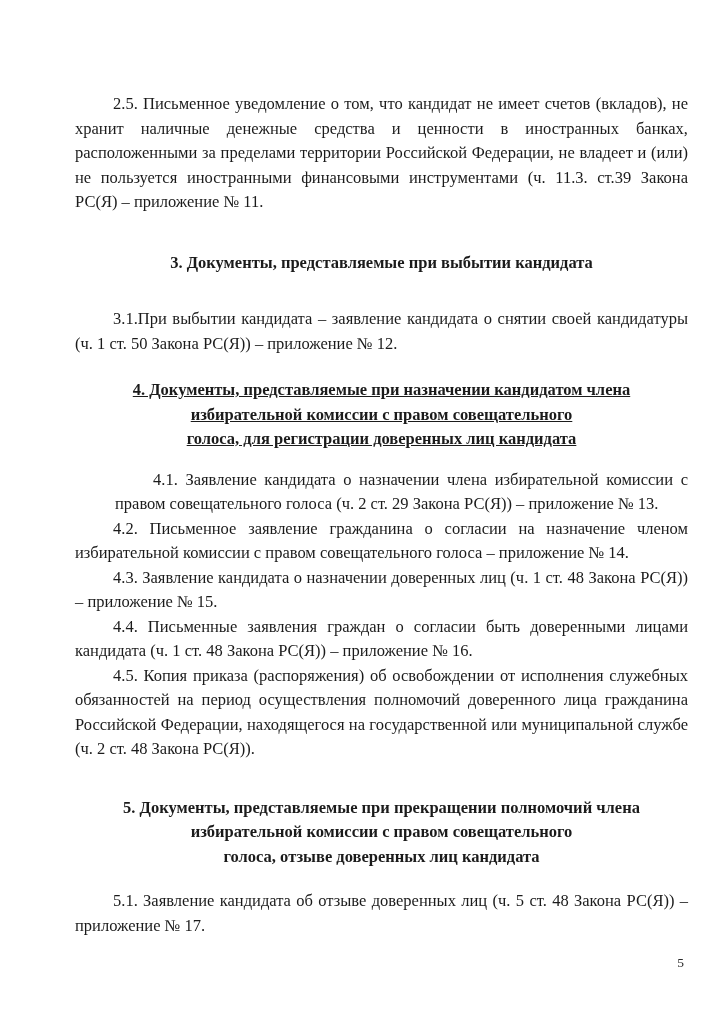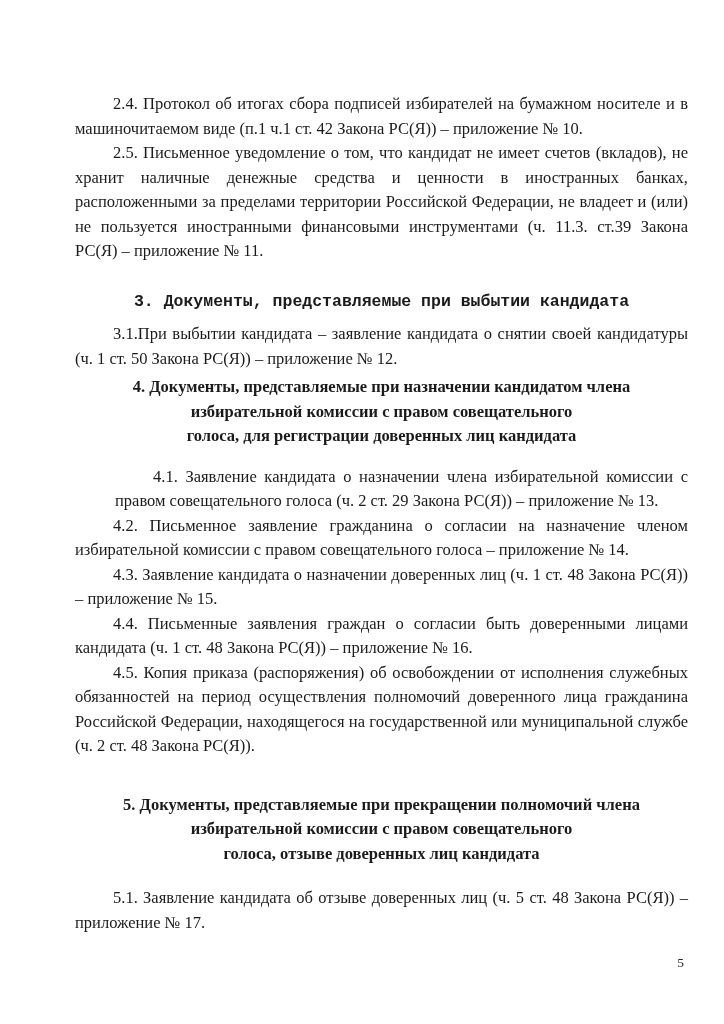--- a/index.html
+++ b/index.html
@@ -29,42 +29,41 @@
     text-align: justify;
     text-indent: 38px;
   }
   .heading {
     margin: 0;
     font-weight: bold;
     text-align: center;
     white-space: pre-line;
   }
   
-  .mt-h3  { margin-top: 26px; font-family: Liberation Mono, monospace; }
-  .mt-p31 { margin-top: 8px; }
-  .mt-h4  { margin-top: 4px; }
+  .mt-h3  { margin-top: 36px; }
+  .mt-p31 { margin-top: 32px; }
+  .mt-h4  { margin-top: 22px; text-decoration: underline; }
   .mt-p41 { margin-top: 16px; margin-left: 40px; }
   .mt-h5  { margin-top: 34px; }
   .mt-p51 { margin-top: 20px; }
   .page-number {
     position: absolute;
     top: 955px;
     right: 40px;
     font-size: 13.5px;
     line-height: 16px;
     color: #2a2a2a;
   }
 </style>
 </head>
 <body>
 
 <div class="page">
   <div class="content">
 
-    <p class="para">2.4. Протокол об итогах сбора подписей избирателей на бумажном носителе и в машиночитаемом виде (п.1 ч.1 ст. 42 Закона РС(Я)) – приложение № 10.</p>
 
     <p class="para">2.5. Письменное уведомление о том, что кандидат не имеет счетов (вкладов), не хранит наличные денежные средства и ценности в иностранных банках, расположенными за пределами территории Российской Федерации, не владеет и (или) не пользуется иностранными финансовыми инструментами (ч. 11.3. ст.39 Закона РС(Я) – приложение № 11.</p>
 
     <p class="heading mt-h3">3. Документы, представляемые при выбытии кандидата</p>
 
     <p class="para mt-p31">3.1.При выбытии кандидата – заявление кандидата о снятии своей кандидатуры (ч. 1 ст. 50 Закона РС(Я)) – приложение № 12.</p>
 
     <p class="heading mt-h4">4. Документы, представляемые при назначении кандидатом члена
 избирательной комиссии  с правом совещательного
 голоса, для регистрации доверенных лиц кандидата</p>

